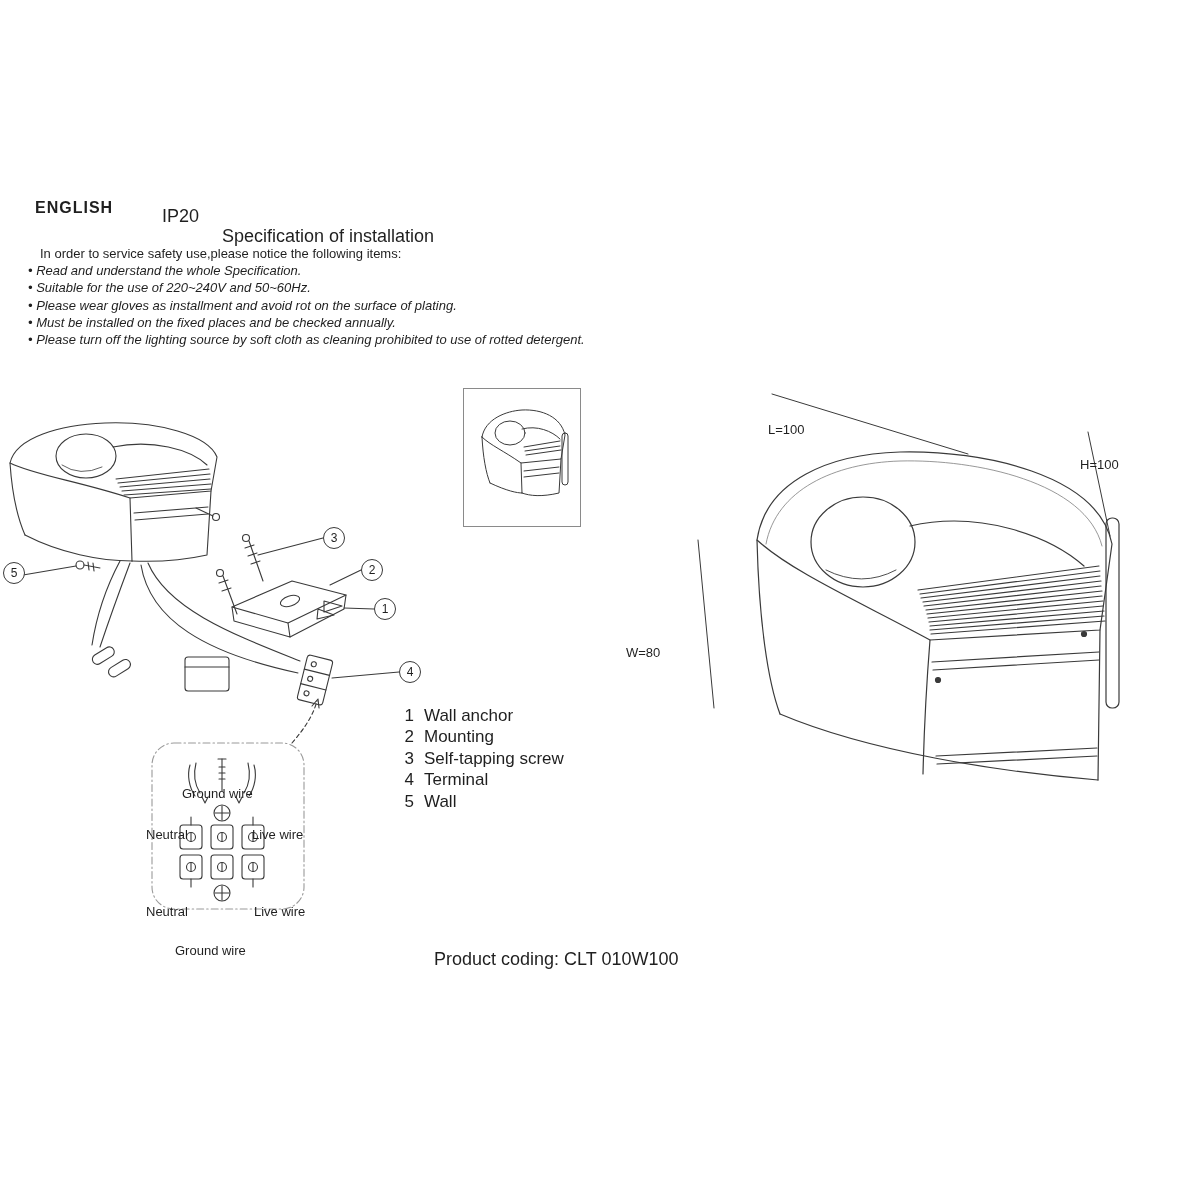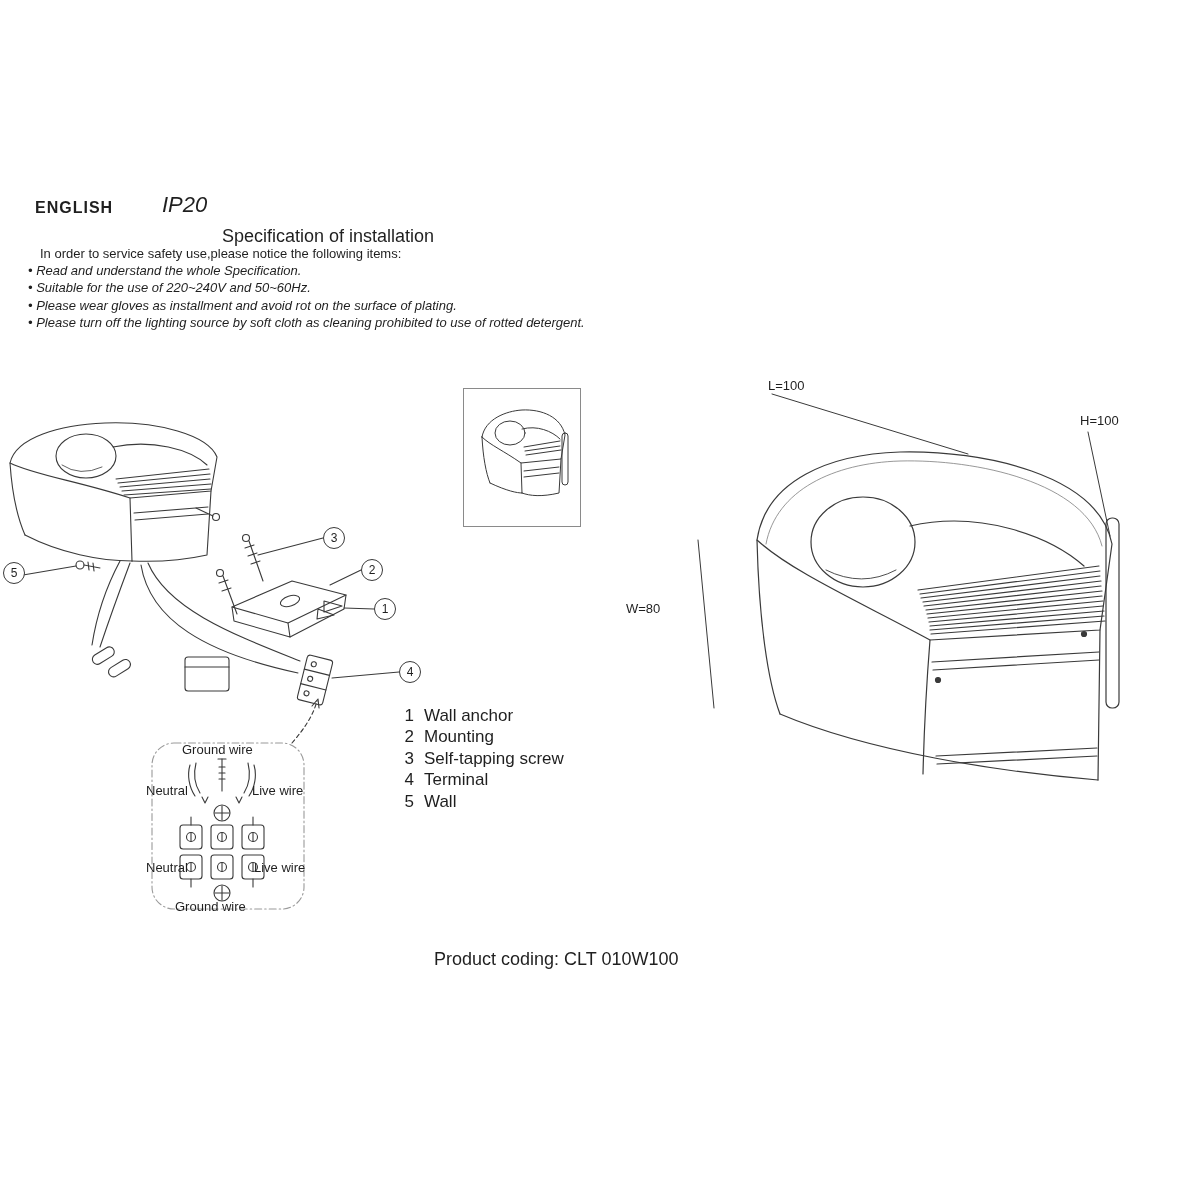--- a/index.html
+++ b/index.html
@@ -2,26 +2,26 @@
 <html><head>
 <meta charset="utf-8">
 <style>
   html,body{margin:0;padding:0;background:#fff;}
   .page{
     position:relative;width:1200px;height:1080px;background:#ffffff;
     font-family:"Liberation Sans", sans-serif;color:#1f1f1f;overflow:hidden;
   }
   .abs{position:absolute;}
   .hdr-lang{left:35px;top:199px;font-size:16px;font-weight:600;letter-spacing:1px;}
-  .hdr-ip{left:162px;top:192px;font-size:22px;font-style:italic;}
+  .hdr-ip{left:162px;top:206px;font-size:18px;}
   .doc-title{left:222px;top:226px;font-size:18px;}
   .intro{left:40px;top:246px;font-size:13px;}
   .bullets{left:28px;top:262px;font-size:13px;line-height:17.3px;font-style:italic;}
   .bullet-item::before{content:"\2022\00a0";}
-  .lbl13{font-size:13px;white-space:nowrap;}
+  .lbl13{font-size:13px;white-space:nowrap;margin-top:44px;}
   .callout{
     width:20px;height:20px;border:1px solid #3a3a3a;border-radius:50%;
     font-size:12px;line-height:20px;text-align:center;background:#fff;
   }
   .parts-list{left:400px;top:705px;font-size:17px;}
   .part-row{display:flex;gap:10px;height:21.5px;align-items:center;}
   .part-num{width:14px;text-align:right;}
   .legend{left:157px;top:930px;font-size:13px;}
   .legend div{margin-bottom:6px;white-space:nowrap;}
   .product-coding{left:434px;top:949px;font-size:18px;}
@@ -35,20 +35,21 @@
 
   <div class="abs hdr-lang">ENGLISH</div>
   <div class="abs hdr-ip">IP20</div>
   <div class="abs doc-title">Specification of installation</div>
 
   <div class="abs intro">In order to service safety use,please notice the following items:</div>
   <div class="abs bullets">
     <div class="bullet-item">Read and understand the whole Specification.</div>
     <div class="bullet-item">Suitable for the use of 220~240V and 50~60Hz.</div>
     <div class="bullet-item">Please wear gloves as installment and avoid rot on the surface of plating.</div>
+    <div class="bullet-item">Must be installed on the fixed places and be checked annually.</div>
     <div class="bullet-item">Please turn off the lighting source by soft cloth as cleaning prohibited to use of rotted detergent.</div>
   </div>
 
   <svg class="abs" style="left:0;top:395px" width="440" height="352" viewBox="0 0 440 352">
     <g stroke="#3a3a3a" fill="none" stroke-width="1.1" stroke-linecap="round" stroke-linejoin="round">
 
       <path d="M 10 68 C 16 42 60 30 105 28 C 158 26 208 40 217 62 L 211 96 L 130 103 C 78 86 34 80 10 68 Z"></path>
       <ellipse cx="86" cy="61" rx="30" ry="22"></ellipse>
       <path d="M 113 52 C 152 44 190 54 207 70"></path>
       <path d="M 62 70 Q 80 82 102 72" stroke-width="0.8"></path>

